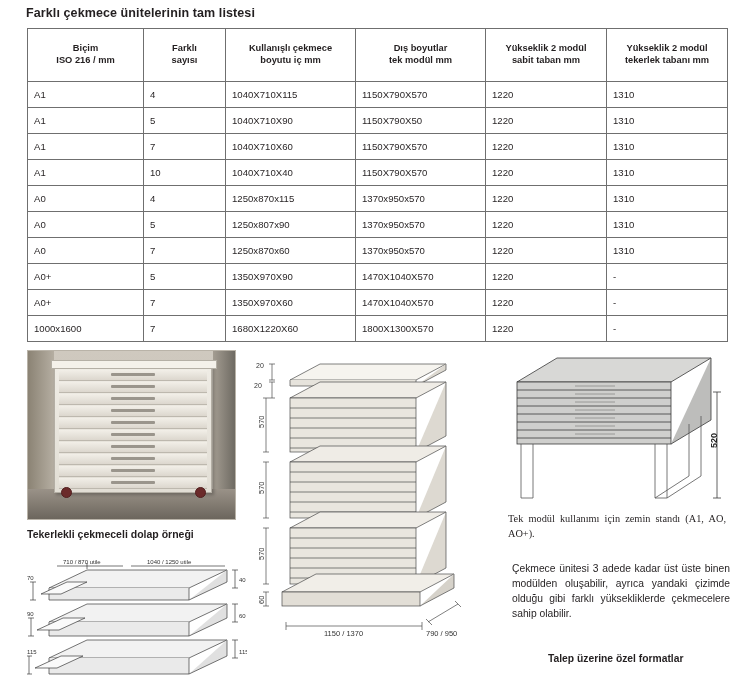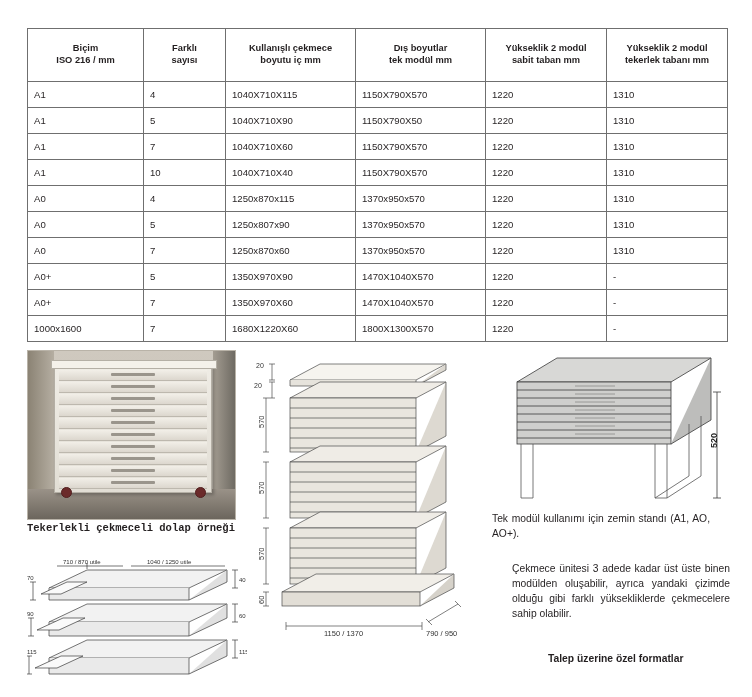--- a/index.html
+++ b/index.html
@@ -170,20 +170,21 @@
     width: 218px;
     text-align: justify;
   }
   .rtext.bold { font-weight: bold; }
 </style>
 </head>
 <body>
 
 <div class="page">
 
+  <div class="title">Farklı çekmece ünitelerinin tam listesi</div>
 
   <div class="table-wrap">
     <table class="specs">
       <colgroup>
         <col class="col1">
           <col class="col2">
           <col class="col3">
           <col class="col4">
           <col class="col5">
           <col class="col6">
@@ -335,21 +336,21 @@
         <div class="drawer" style="top:100px">
             <span class="handle"></span>
           </div>
         <div class="drawer" style="top:112px">
             <span class="handle"></span>
           </div>
         <div class="caster" style="left:6px"></div>
         <div class="caster" style="left:140px"></div>
       </div>
     </div>
-    <div class="caption-bold" style="left:0; top:172px; width:220px;font-family:Liberation Mono, monospace;">Tekerlekli çekmeceli dolap örneği</div>
+    <div class="caption-bold" style="left:0; top:178px; width:220px;">Tekerlekli çekmeceli dolap örneği</div>
   </div>
 
   <div class="line-drawing">
     <svg width="220" height="130" viewBox="0 0 220 130">
       <g stroke="#3a3a3a" fill="none" stroke-width="0.7">
 
         <path d="M22,28 L60,10 L200,10 L162,28 Z" fill="#f2f2f2"></path>
         <path d="M22,28 L22,40 L162,40 L162,28" fill="#eaeaea"></path>
         <path d="M162,40 L200,22 L200,10" fill="#e0e0e0"></path>
 
@@ -462,17 +463,17 @@
         <path d="M184,124 L184,72 M196,124 L196,64" stroke="#555"></path>
 
         <path d="M16,146 L28,146 M150,146 L162,146" stroke="#555"></path>
 
         <path d="M212,40 L212,146 M208,40 L216,40 M208,146 L216,146"></path>
       </g>
       <text x="212" y="96" transform="rotate(-90 212 96)" font-size="9" font-weight="bold" fill="#222" font-family="Liberation Sans, sans-serif">520</text>
     </svg>
   </div>
 
-  <div class="rtext" style="left:492px; top:512px;">Tek modül kullanımı için zemin standı (A1, AO, AO+).</div>
+  <div class="rtext" style="left:508px; top:512px;font-family:Liberation Serif, serif;">Tek modül kullanımı için zemin standı (A1, AO, AO+).</div>
   <div class="rtext" style="left:512px; top:562px;">Çekmece ünitesi 3 adede kadar üst üste binen modülden oluşabilir, ayrıca yandaki çizimde olduğu gibi farklı yüksekliklerde çekmecelere sahip olabilir.</div>
   <div class="rtext bold" style="left:512px; top:652px;margin-left:36px;">Talep üzerine özel formatlar</div>
 
 </div>
 
 </body></html>

